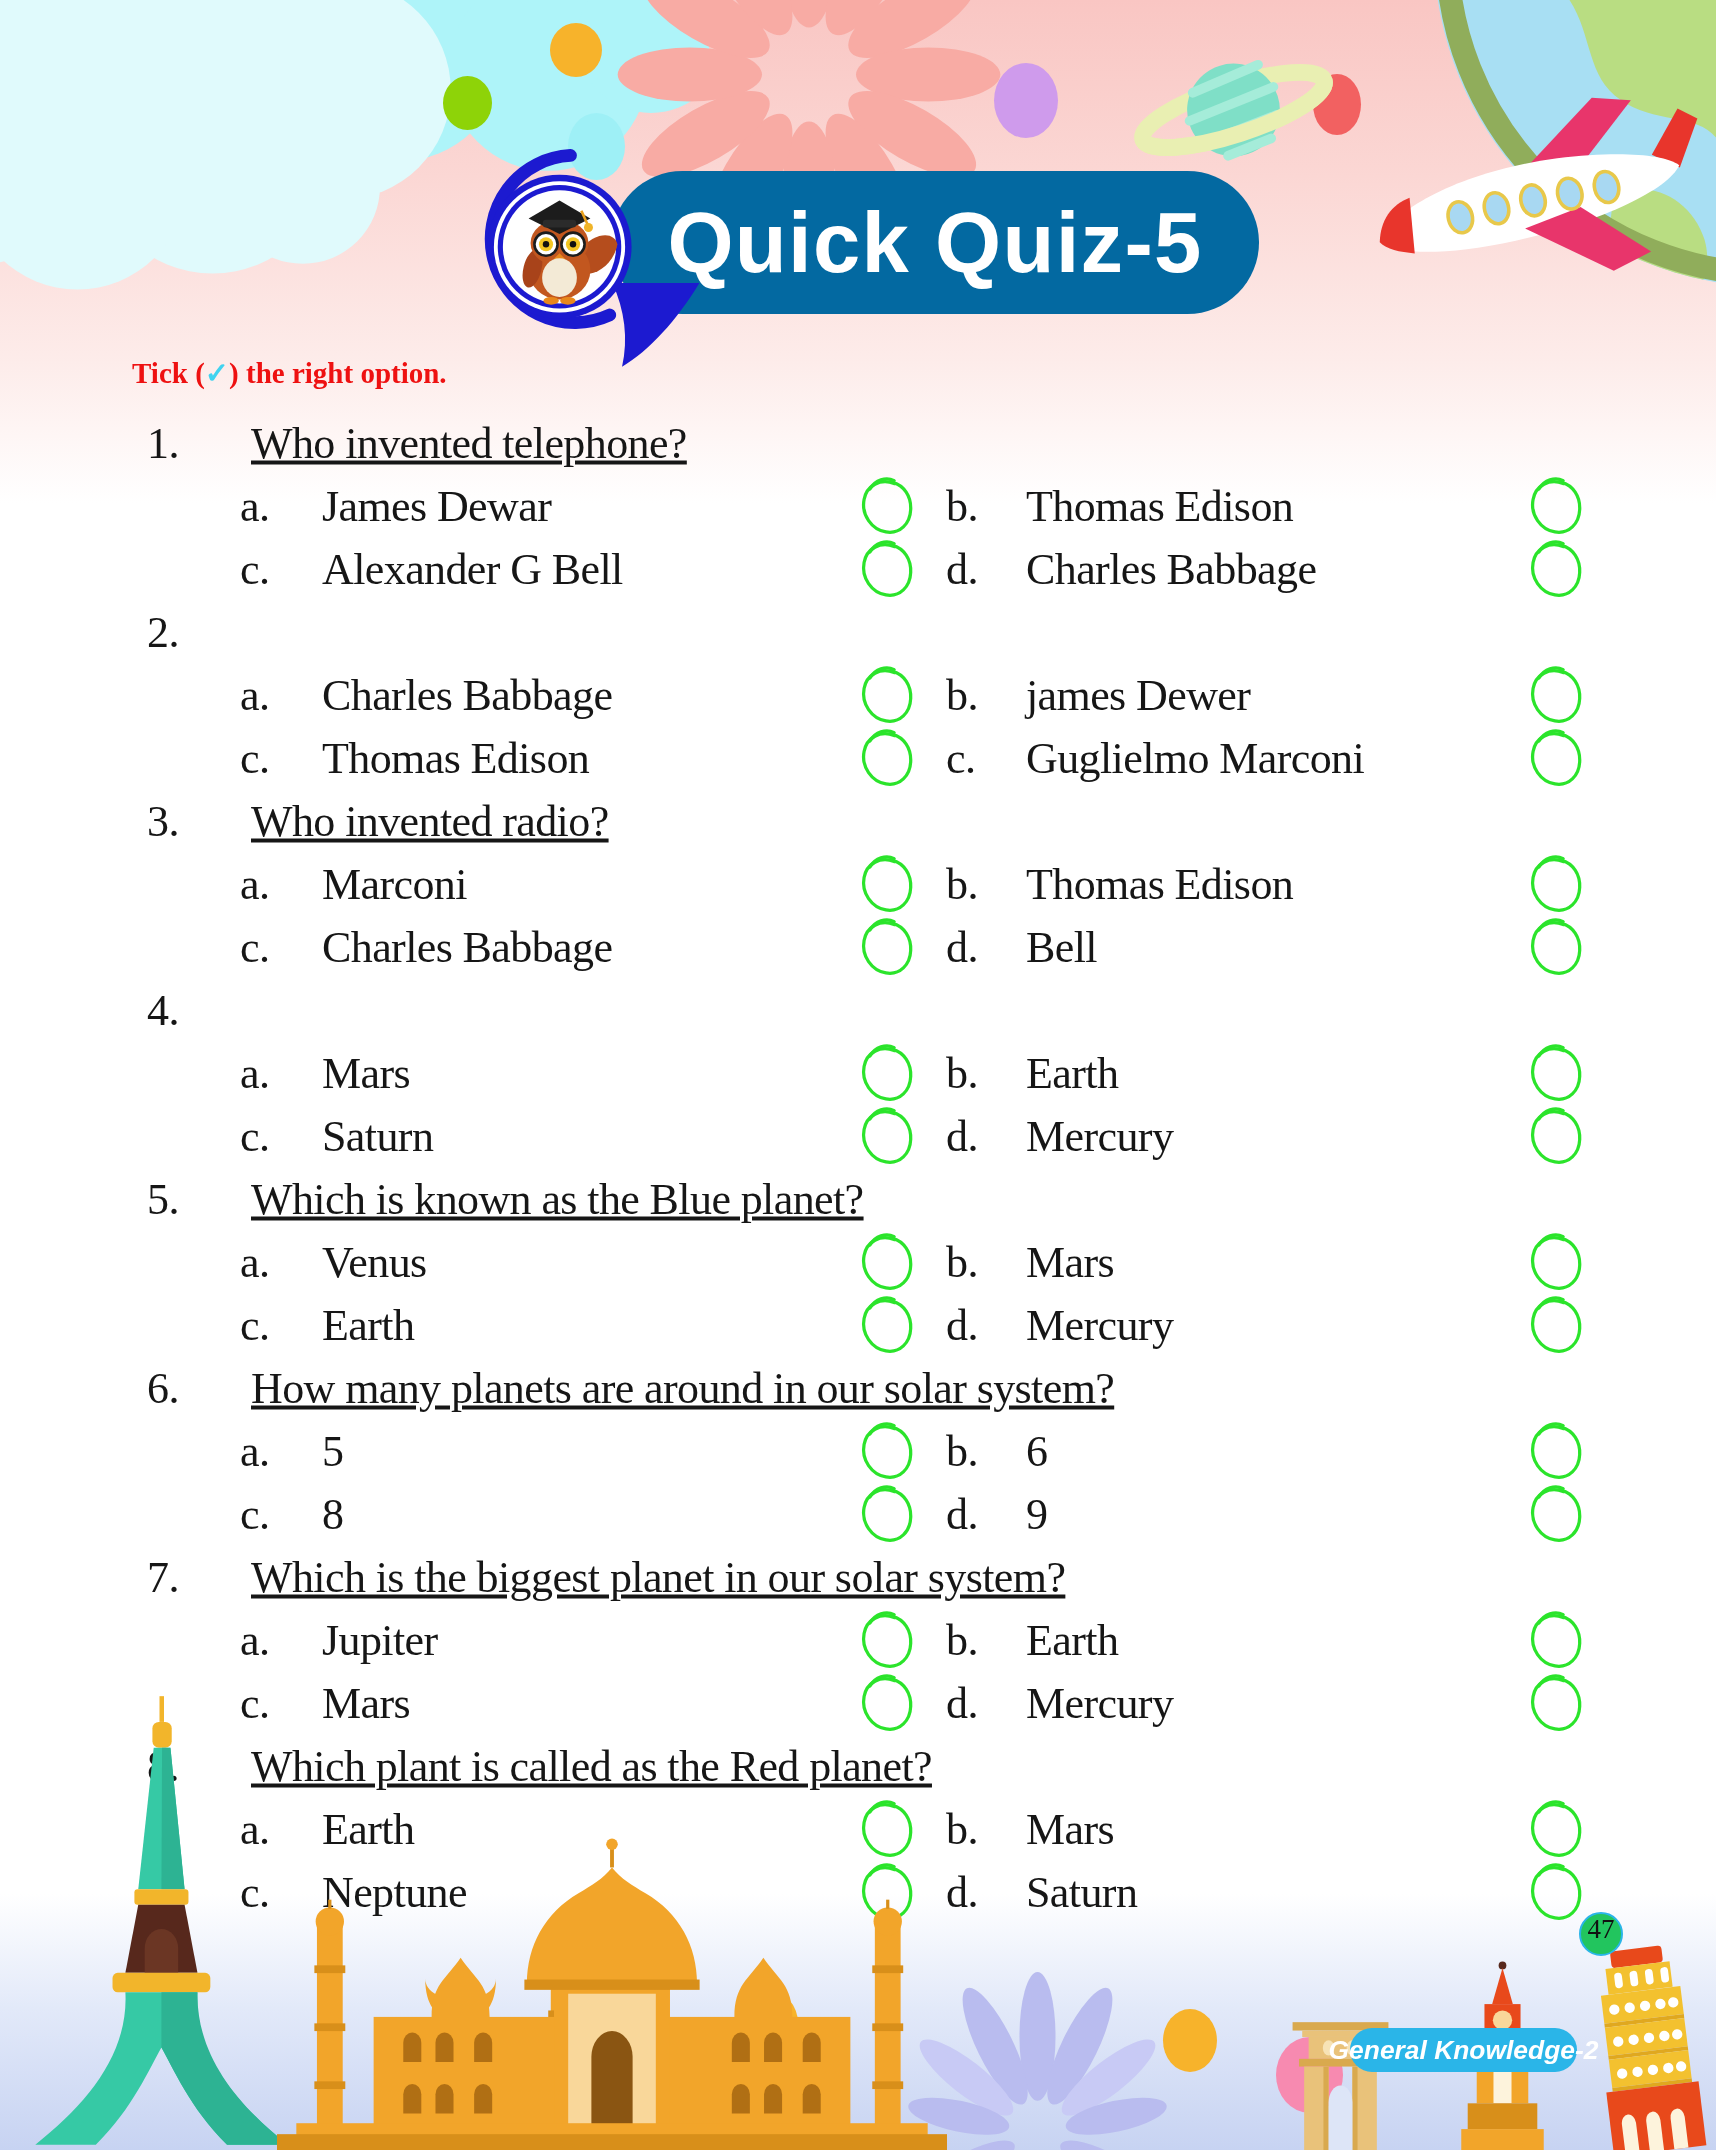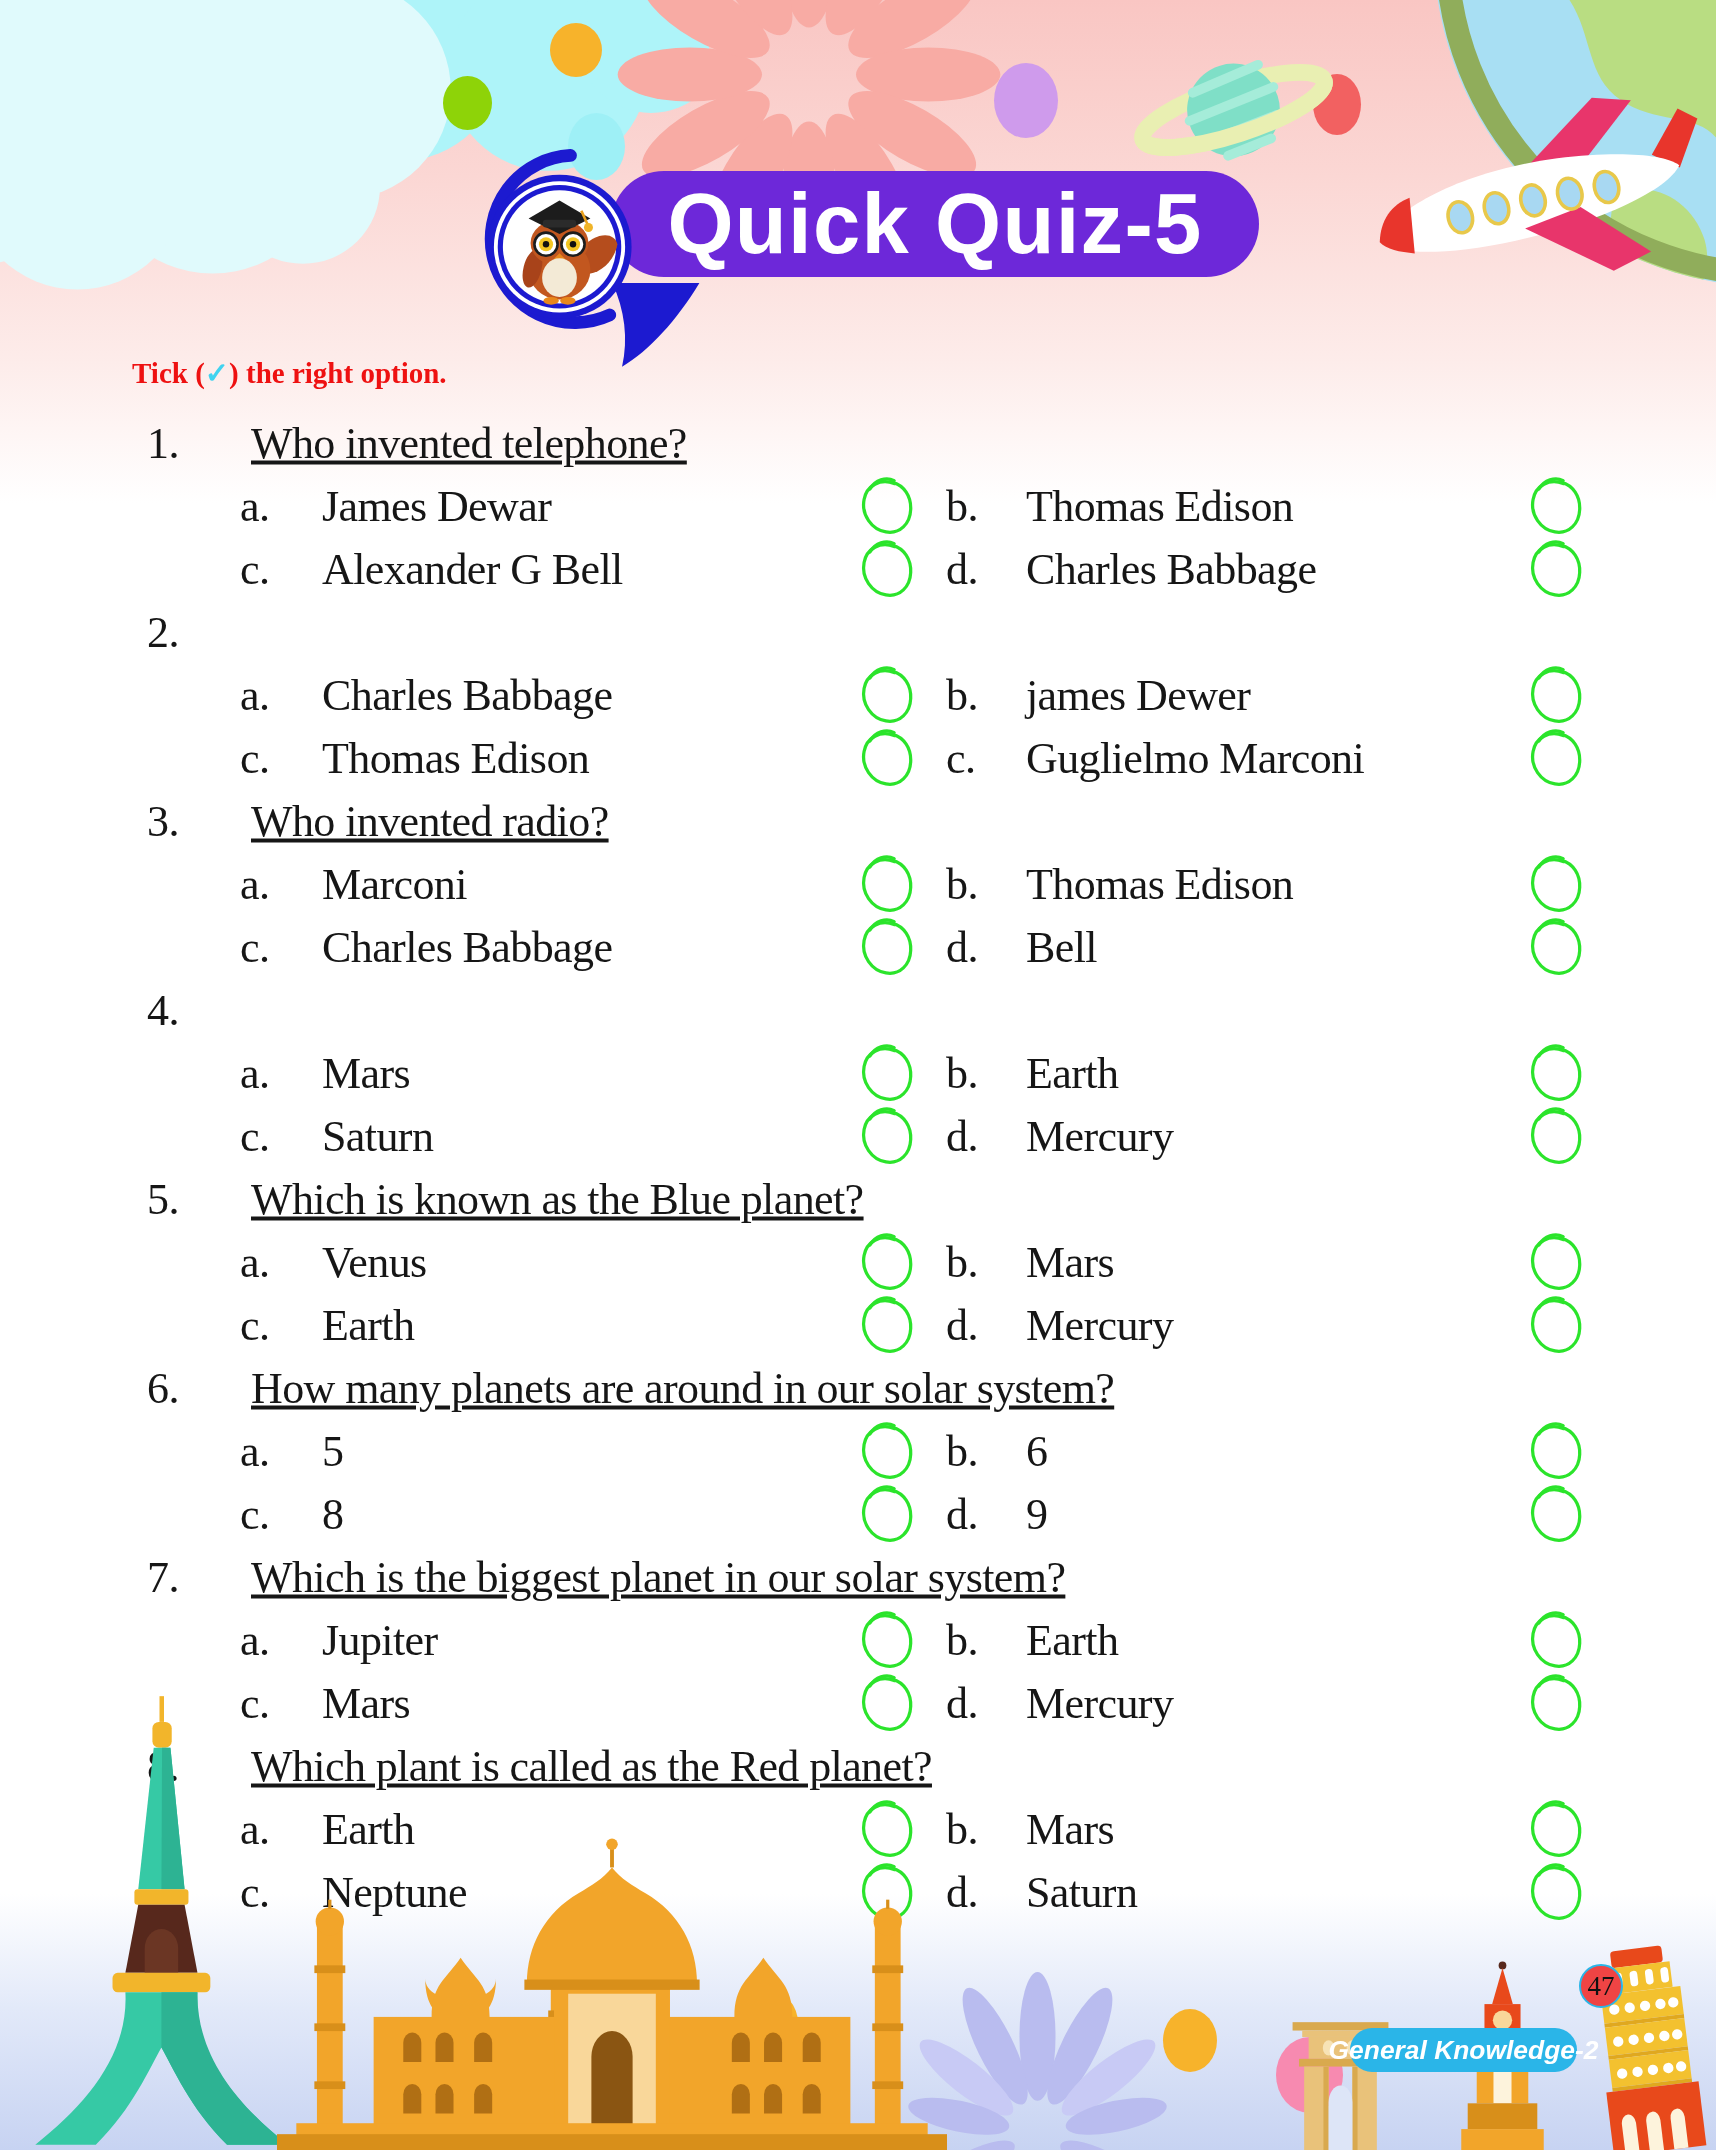--- a/index.html
+++ b/index.html
@@ -7,22 +7,22 @@
   .page{position:relative;width:1716px;height:2151px;background:#ffffff;overflow:hidden;
         font-family:"Liberation Serif",serif;}
   
   .bg-top{position:absolute;left:0;top:0;width:100%;height:503px;
           background:linear-gradient(180deg,#f9c6c3 0%,#fbd7d4 35%,#fdecea 72%,#ffffff 100%);}
   .bg-bottom{position:absolute;left:0;top:1894px;width:100%;height:256px;
           background:linear-gradient(180deg,rgba(255,255,255,0) 0%,#e2e9f9 45%,#c7d3f2 100%);}
   .deco{position:absolute;pointer-events:none;}
   .dot{position:absolute;border-radius:50%;}
   
-  .banner-pill{position:absolute;left:611px;top:171px;width:648px;height:106px;border-radius:72px;
-          background:#6d28d9;display:flex;align-items:center;justify-content:center;}
+  .banner-pill{position:absolute;left:611px;top:171px;width:648px;height:143px;border-radius:72px;
+          background:#0369a1;display:flex;align-items:center;justify-content:center;}
   .banner-title{font-family:"Liberation Sans",sans-serif;font-weight:bold;font-size:85px;
           color:#ffffff;letter-spacing:1.3px;white-space:nowrap;}
   .banner-tail{position:absolute;left:609px;top:283px;width:97px;height:87px;}
   .owl-badge{position:absolute;left:463px;top:149px;width:193px;height:193px;}
   
   .instruction{position:absolute;left:132px;top:356px;font-size:29px;font-weight:bold;
           color:#ee1111;white-space:nowrap;}
   .instruction .tick{color:#41d3f0;font-weight:bold;}
   
   .quiz{position:absolute;left:0;top:411px;width:1716px;}
@@ -37,23 +37,23 @@
   .opt-text.b{left:1026px;}
   .circle{position:absolute;width:59px;height:62px;top:0.6px;}
   .circle.c1{left:857px;}
   .circle.c2{left:1526px;}
   .circle svg{width:100%;height:100%;display:block;}
   
   .footer-pill{position:absolute;left:1350px;top:2028px;width:227px;height:44px;border-radius:22px;
           background:#2ab5e8;display:flex;align-items:center;justify-content:center;z-index:6;}
   .footer-pill span{font-family:"Liberation Sans",sans-serif;font-style:italic;font-weight:bold;
           font-size:26.4px;color:#ffffff;white-space:nowrap;}
-  .page-circle{position:absolute;left:1579px;top:1964px;width:44px;height:44px;border-radius:50%;
-          background:#ef4444;border:2.6px solid #2ab5e8;box-sizing:border-box;display:flex;
-          align-items:center;justify-content:center;z-index:7;}
+  .page-circle{position:absolute;left:1579px;top:1912px;width:44px;height:44px;border-radius:50%;
+          background:#22c55e;border:2.6px solid #2ab5e8;box-sizing:border-box;display:flex;
+          justify-content:center;z-index:7;}
   .page-circle span{font-size:27px;color:#111;}
 </style>
 </head>
 <body>
 
 <div class="page">
 
   <div class="bg-top"></div>
   <div class="bg-bottom"></div>
 

